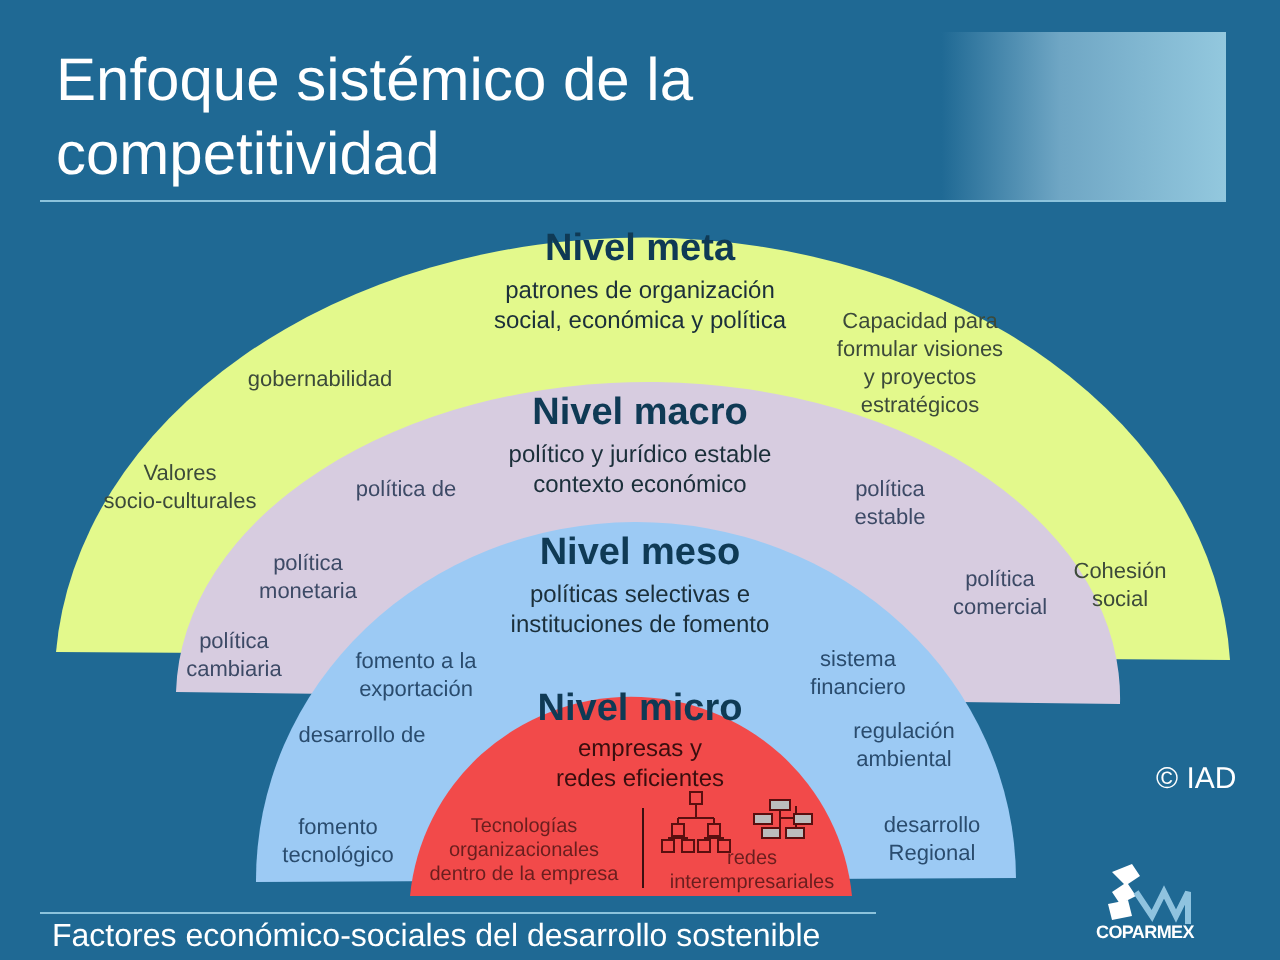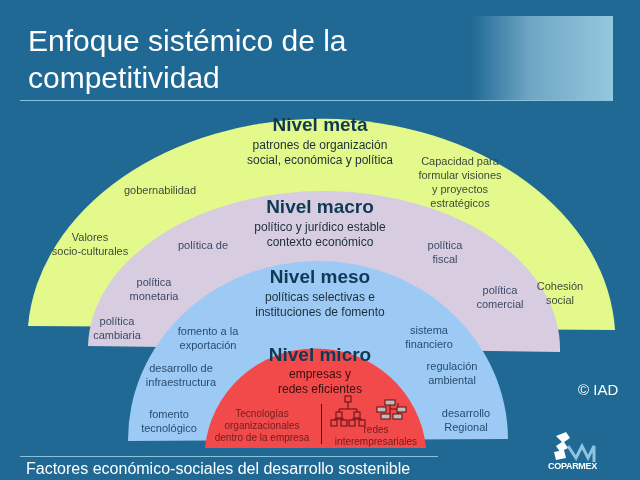--- a/index.html
+++ b/index.html
@@ -106,39 +106,38 @@
 <div class="lbl p" style="left:114px;top:275px;width:80px;">
   <div>política</div>
   <div>monetaria</div>
 </div>
 <div class="lbl p" style="left:82px;top:314px;width:70px;">
   <div>política</div>
   <div>cambiaria</div>
 </div>
 <div class="lbl p" style="left:410px;top:238px;width:70px;">
   <div>política</div>
-  <div>fiscal</div>
+  <div>estable</div>
 </div>
 <div class="lbl p" style="left:460px;top:283px;width:80px;">
   <div>política</div>
   <div>comercial</div>
 </div>
 
 <div class="head" style="left:230px;top:266px;width:180px;">Nivel meso</div>
 <div class="sub" style="left:220px;top:290px;width:200px;">
   <div>políticas selectivas e</div>
   <div>instituciones de fomento</div>
 </div>
 <div class="lbl b" style="left:166px;top:324px;width:84px;">
   <div>fomento  a la</div>
   <div>exportación</div>
 </div>
 <div class="lbl b" style="left:136px;top:361px;width:90px;">
   <div>desarrollo  de</div>
-  <div>infraestructura</div>
 </div>
 <div class="lbl b" style="left:132px;top:407px;width:74px;">
   <div>fomento</div>
   <div>tecnológico</div>
 </div>
 <div class="lbl b" style="left:394px;top:323px;width:70px;">
   <div>sistema</div>
   <div>financiero</div>
 </div>
 <div class="lbl b" style="left:414px;top:359px;width:76px;">

